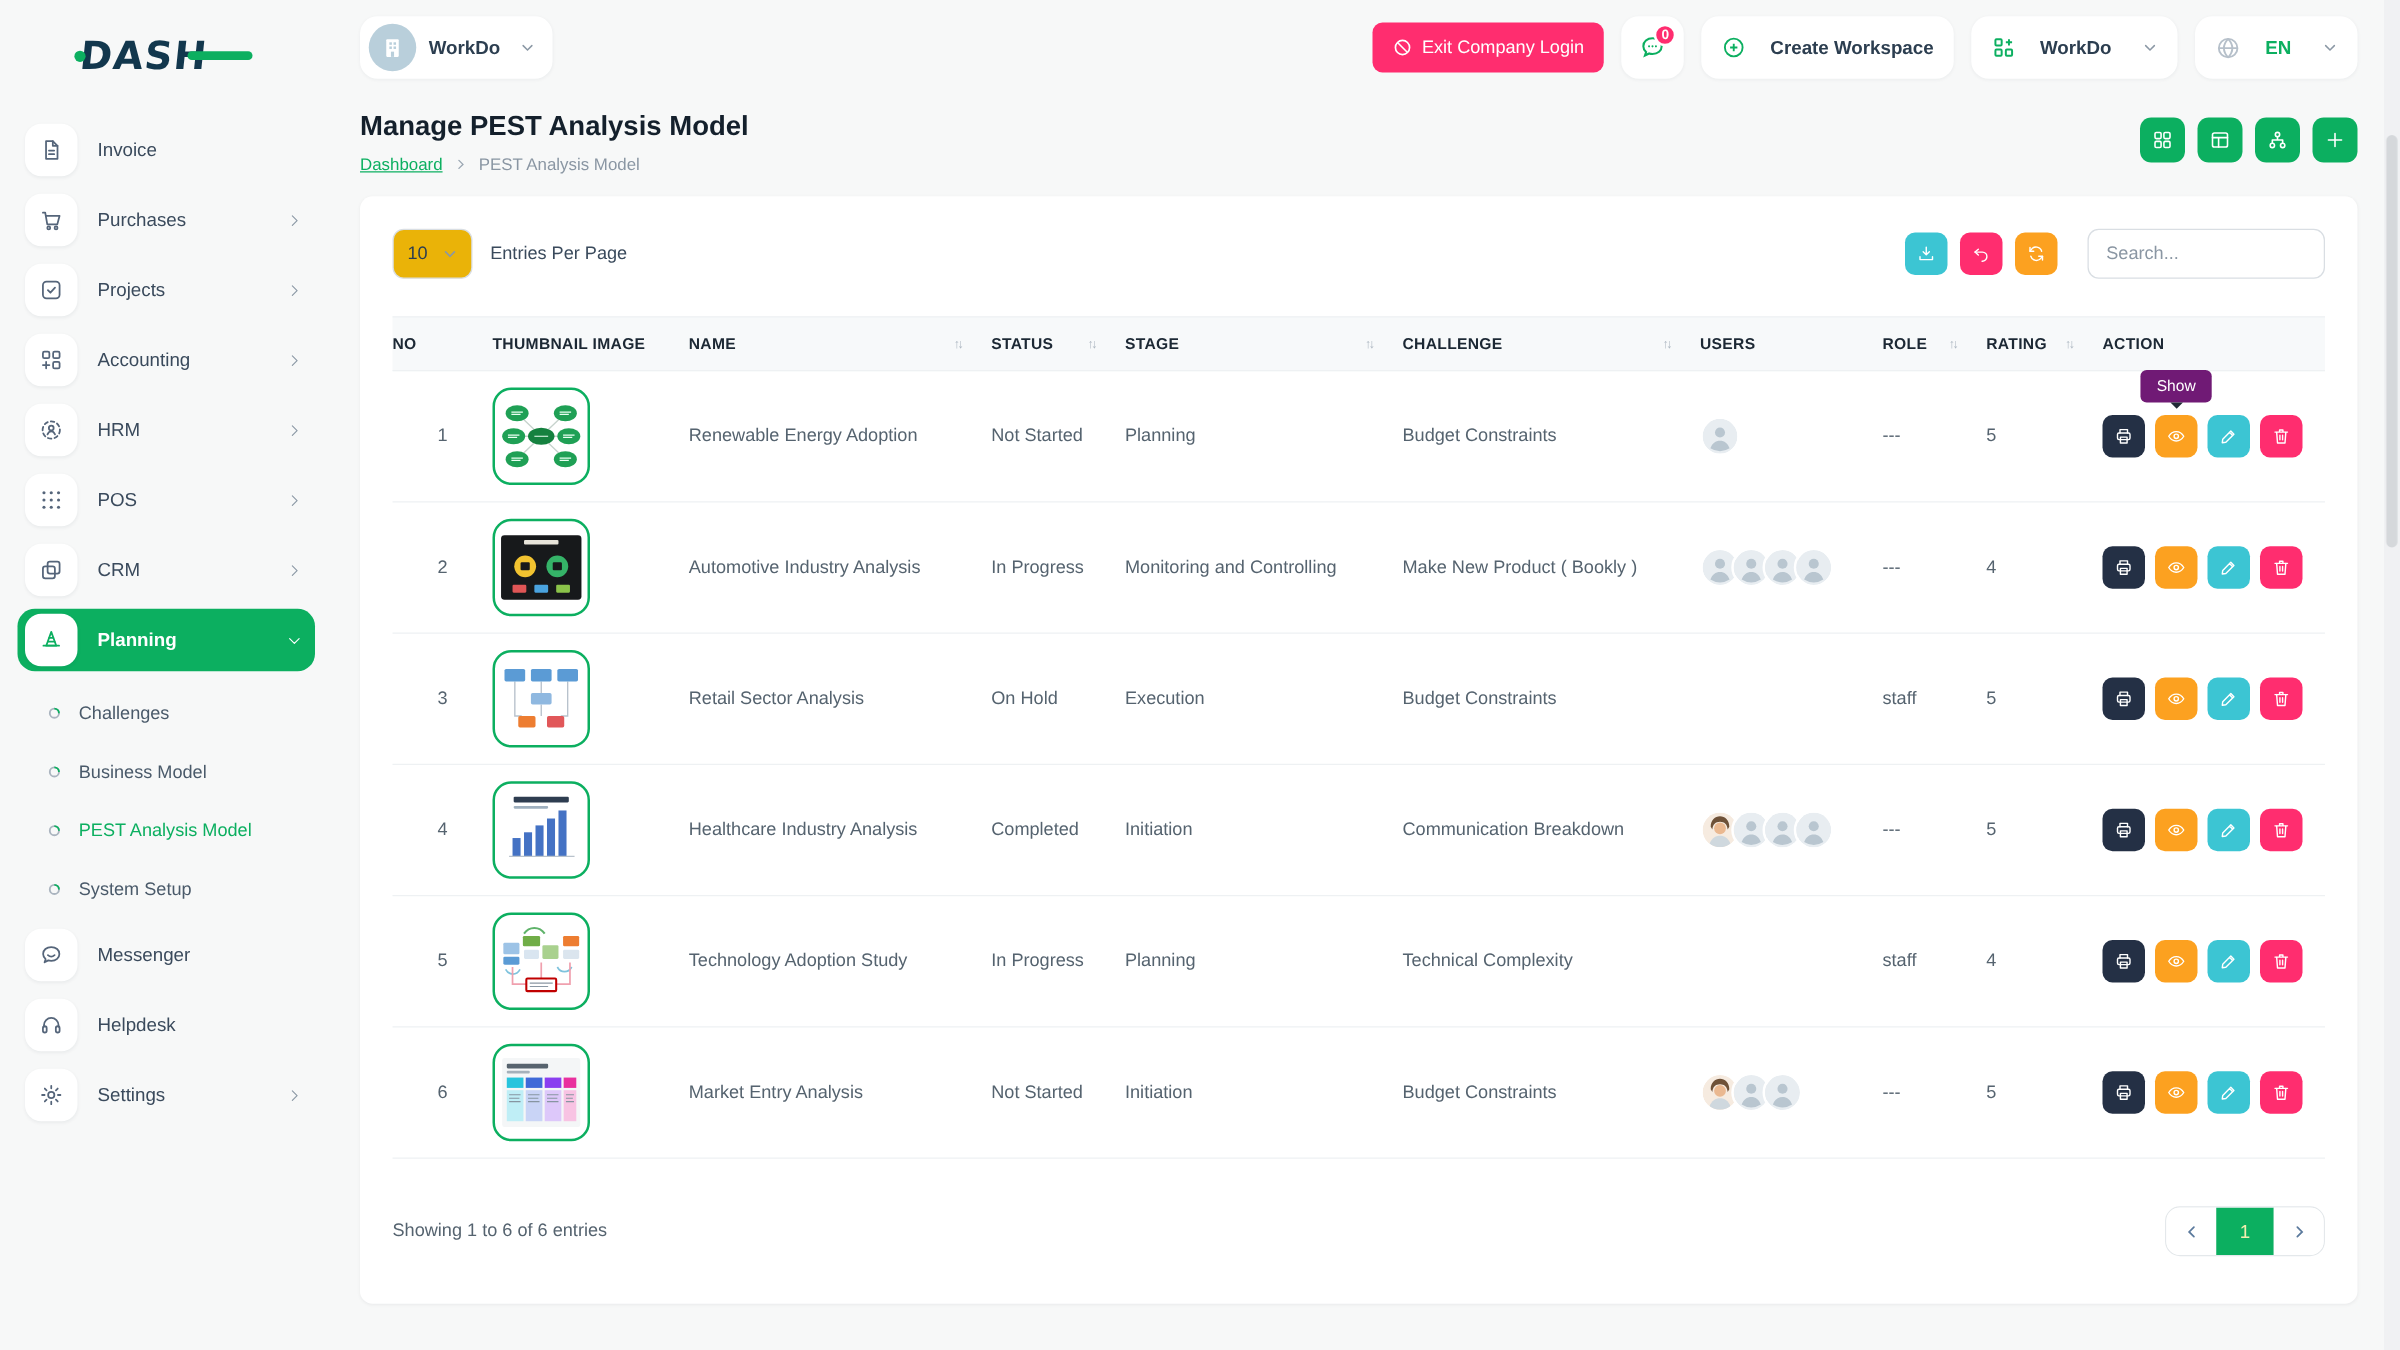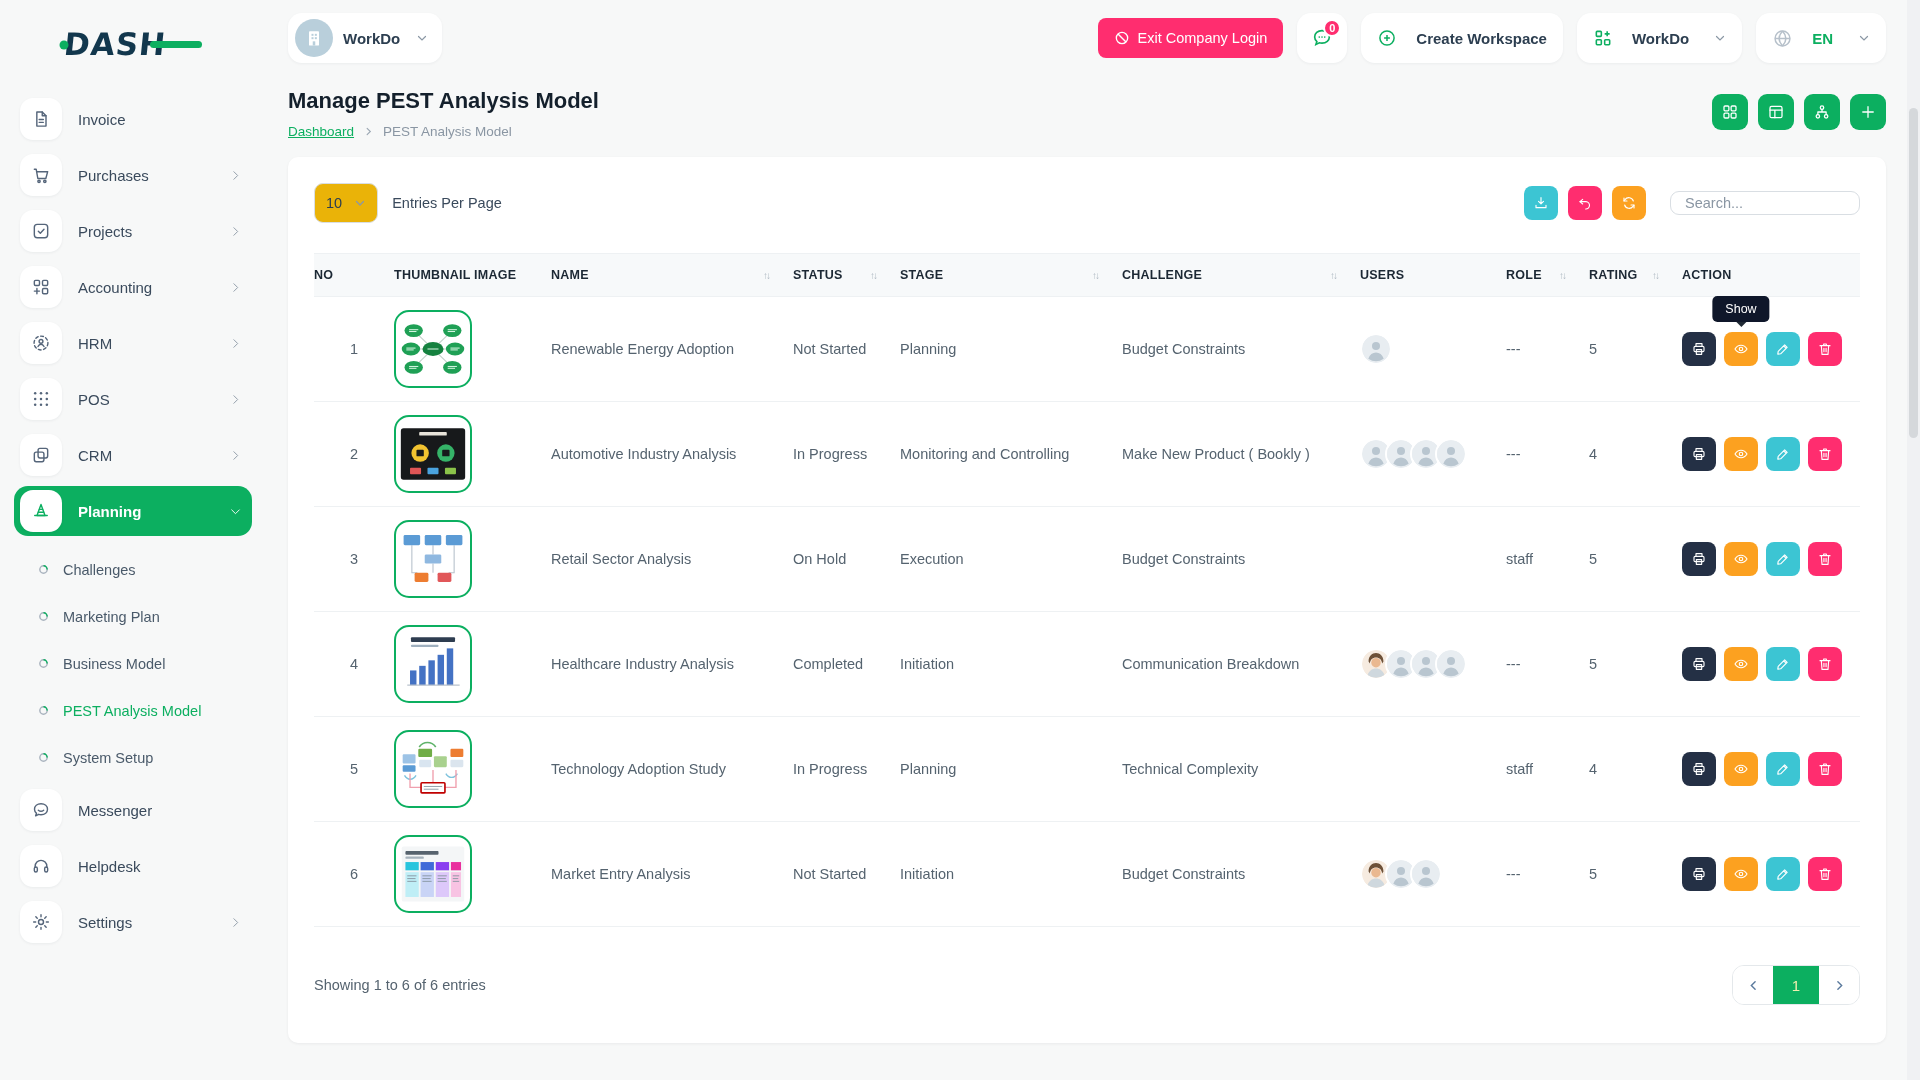--- a/index.html
+++ b/index.html
@@ -74,21 +74,21 @@
   .select{height:40px;min-width:58px;border:1px solid #d9dee3;border-radius:9px;background:#eab308;
     display:flex;align-items:center;gap:10px;padding:0 11px;font-size:14.5px;color:#2c3e50;cursor:pointer;}
   .entries-label{margin-left:14px;font-size:14.5px;color:#3a4a5c;}
   .ctrl-right{margin-left:auto;display:flex;align-items:center;gap:10px;}
   .cbtn{width:34px;height:34px;border:none;border-radius:8px;color:#fff;display:flex;
     align-items:center;justify-content:center;cursor:pointer;}
   .cbtn svg{width:16px;height:16px;}
   .c-download{background:var(--cyan);}
   .c-undo{background:var(--pink);}
   .c-refresh{background:var(--orange);}
-  .search{width:190px;height:24px;margin-left:14px;border:1px solid #d9dee3;border-radius:9px;
+  .search{width:190px;height:40px;margin-left:14px;border:1px solid #d9dee3;border-radius:9px;
     padding:0 14px;font-size:14.5px;font-family:inherit;color:#2c3e50;outline:none;}
   .search::placeholder{color:#8a96a3;}
 
   
   .table{margin-top:30px;}
   .tr{display:grid;grid-template-columns:80px 157px 242px 107px 222px 238px 146px 83px 93px minmax(0,1fr);
     align-items:center;}
   .thead{background:#f7f9fa;border-top:1px solid var(--line);border-bottom:1px solid var(--line);
     height:44px;}
   .th{font-size:12.5px;font-weight:700;color:var(--head);letter-spacing:.02em;display:flex;
@@ -107,21 +107,21 @@
   .avatar svg{width:100%;height:100%;display:block;}
   .actions{display:flex;gap:8px;position:relative;}
   .abtn{width:34px;height:34px;border:none;border-radius:8px;color:#fff;display:flex;
     align-items:center;justify-content:center;cursor:pointer;}
   .abtn svg{width:16px;height:16px;}
   .a-print{background:var(--dark);}
   .a-show{background:var(--orange);}
   .a-edit{background:var(--cyan);}
   .a-delete{background:var(--pink);}
   .tooltip{position:absolute;bottom:calc(100% + 10px);left:59px;transform:translateX(-50%);
-    background:#0f172a;color:#fff;font-size:12.5px;padding:6px 13px;border-radius:5px;white-space:nowrap;}
+    background:#701a75;color:#fff;font-size:12.5px;padding:6px 13px;border-radius:5px;white-space:nowrap;}
   .tooltip::after{content:"";position:absolute;top:100%;left:50%;transform:translateX(-50%);
     border:5px solid transparent;border-top-color:#212b36;}
 
   .tfoot{display:flex;justify-content:space-between;align-items:center;margin-top:38px;}
   .summary{font-size:14.5px;color:var(--txt);}
   .pagination{display:flex;align-items:stretch;height:40px;border:1px solid #e4e8eb;
     border-radius:12px;overflow:hidden;background:#fff;}
   .pg-btn{width:40px;display:flex;align-items:center;justify-content:center;color:#5b7a9d;
     background:#fff;border:none;cursor:pointer;}
   .pg-btn svg{width:13px;height:13px;}
@@ -269,29 +269,20 @@
         </div>
         <div class="sb-sub">
           <div class="sb-subitem">
             <span class="sb-bullet">
               <svg width="11" height="11" viewBox="0 0 12 12" fill="none">
                 <circle cx="6" cy="6" r="4" stroke="#aab4bf" stroke-width="1.6"></circle>
                 <path d="M6 2a4 4 0 0 1 4 4" stroke="#0caf60" stroke-width="1.6"></path>
               </svg>
             </span>
             <span>Challenges</span>
-          </div>
-          <div class="sb-subitem">
-            <span class="sb-bullet">
-              <svg width="11" height="11" viewBox="0 0 12 12" fill="none">
-                <circle cx="6" cy="6" r="4" stroke="#aab4bf" stroke-width="1.6"></circle>
-                <path d="M6 2a4 4 0 0 1 4 4" stroke="#0caf60" stroke-width="1.6"></path>
-              </svg>
-            </span>
-            <span>Marketing Plan</span>
           </div>
           <div class="sb-subitem">
             <span class="sb-bullet">
               <svg width="11" height="11" viewBox="0 0 12 12" fill="none">
                 <circle cx="6" cy="6" r="4" stroke="#aab4bf" stroke-width="1.6"></circle>
                 <path d="M6 2a4 4 0 0 1 4 4" stroke="#0caf60" stroke-width="1.6"></path>
               </svg>
             </span>
             <span>Business Model</span>
           </div>

